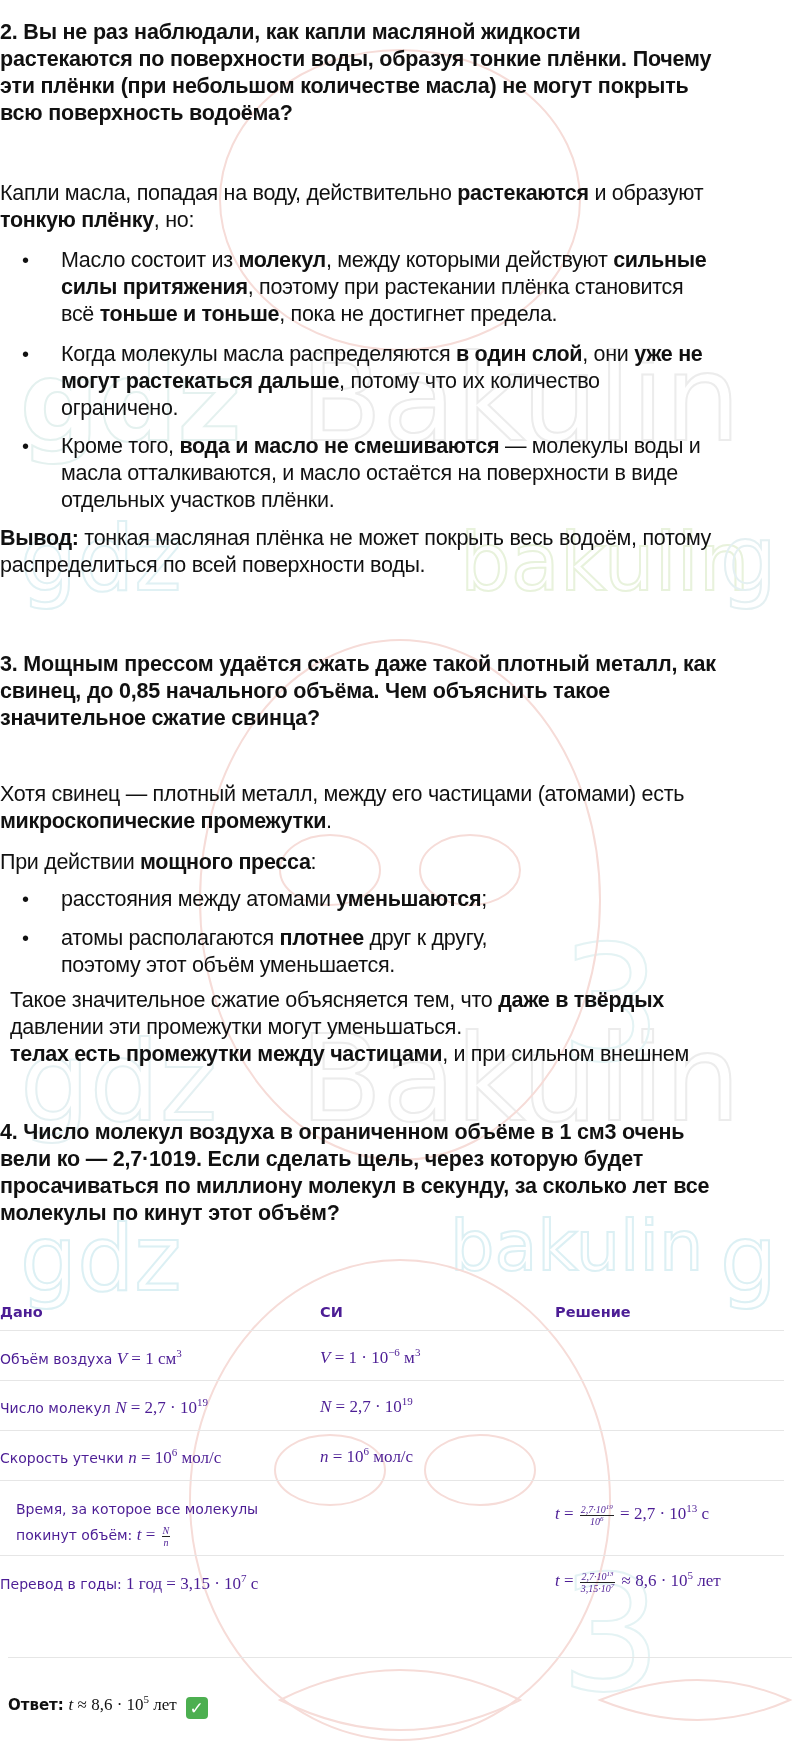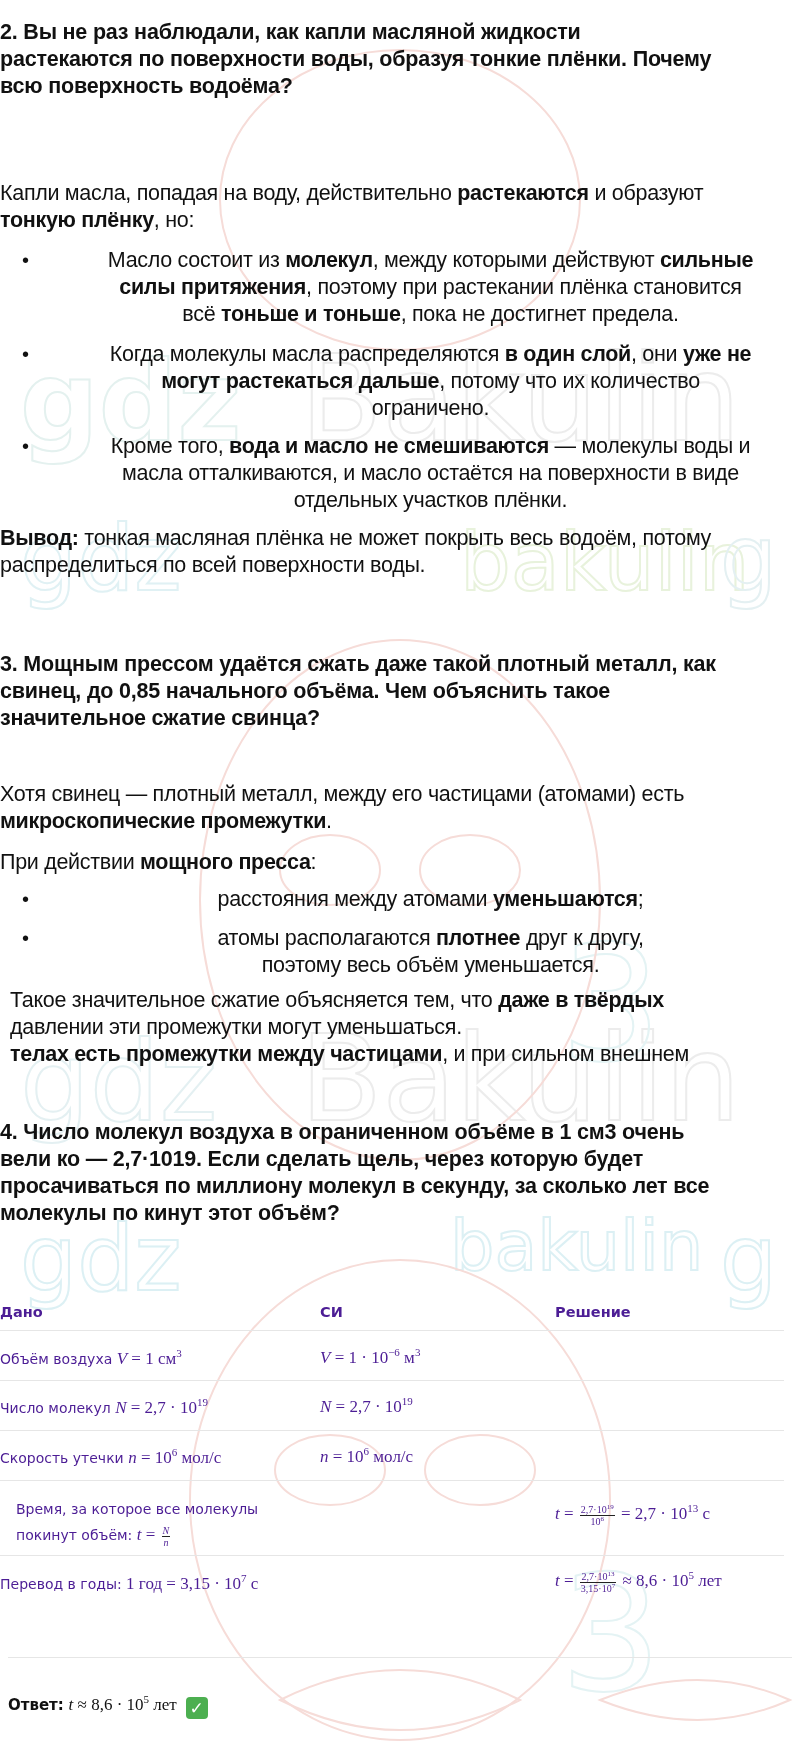--- a/index.html
+++ b/index.html
@@ -38,21 +38,21 @@
       position: absolute;
       left: 0; width: 800px;
       font-size: 21.5px;
       line-height: 27px;
       letter-spacing: -0.3px;
     }
     .bl .dot {
       position: absolute; left: 22px; top: 0;
       font-size: 20px;
     }
-    .bl .txt { display: block; margin-left: 61px; text-align: center; }
+    .bl .txt { display: block; margin-left: 61px; }
     .line { display: block; white-space: nowrap; }
 
     
     .tbl {
       position: absolute;
       left: 0; width: 784px;
       font-family: "DejaVu Sans", sans-serif;
       font-size: 14px;
       color: #4c1d95;
     }
@@ -66,20 +66,21 @@
       height: 1px; background: #e6e6e6;
     }
     .cell { position: absolute; white-space: nowrap; }
     .m { font-family: "Liberation Serif", "DejaVu Serif", serif; font-size: 17px; }
     .mi { font-style: italic; }
     sup { font-size: 11px; vertical-align: 7px; line-height: 0; }
     .frac {
       display: inline-block; vertical-align: middle;
       text-align: center; font-size: 10px; line-height: 11px;
       margin: 0 2px;
+      font-style: italic;
     }
     .frac .num { display: block; border-bottom: 1px solid #222; padding: 0 1px; }
     .frac .den { display: block; padding: 0 1px; }
     .frac sup { font-size: 7px; vertical-align: 4px; }
     .check {
       display: inline-block; width: 22px; height: 22px;
       background: #4caf50; border-radius: 4px;
       color: #fff; font-weight: bold; font-size: 17px;
       text-align: center; line-height: 22px;
       vertical-align: -4px; margin-left: 4px;
@@ -115,20 +116,21 @@
     <path d="M280 1700 Q400 1640 520 1700 Q400 1760 280 1700 Z"></path>
     <path d="M600 1700 Q700 1660 790 1700 Q700 1740 600 1700 Z"></path>
   </g>
 </svg>
 
 <div class="content">
 
   <div class="q" style="top:19px;">
     <span class="line">2. Вы не раз наблюдали, как капли масляной жидкости</span>
     <span class="line">растекаются по поверхности воды, образуя тонкие плёнки. Почему</span>
+    <span class="line">эти плёнки (при небольшом количестве масла) не могут покрыть</span>
     <span class="line">всю поверхность водоёма?</span>
   </div>
 
   <div class="p" style="top:180px;">
     <span class="line"><span>Капли масла, попадая на воду, действительно </span><b>растекаются</b><span> и образуют</span></span>
     <span class="line"><b>тонкую плёнку</b><span>, но:</span></span>
   </div>
 
   <div class="bl" style="top:247px;">
     <span class="dot">•</span>
@@ -181,21 +183,21 @@
     <span class="dot">•</span>
     <span class="txt">
       <span class="line"><span>расстояния между атомами </span><b>уменьшаются</b><span>;</span></span>
     </span>
   </div>
 
   <div class="bl" style="top:925px;">
     <span class="dot">•</span>
     <span class="txt">
       <span class="line"><span>атомы располагаются </span><b>плотнее</b><span> друг к другу,</span></span>
-      <span class="line">поэтому весь объём уменьшается.</span>
+      <span class="line">поэтому этот объём уменьшается.</span>
     </span>
   </div>
 
   <div class="p" style="top:987px;margin-left:10px;">
     <span class="line"><span>Такое значительное сжатие объясняется тем, что </span><b>даже в твёрдых</b></span>
     <span class="line">давлении эти промежутки могут уменьшаться.</span>
     <span class="line"><b>телах есть промежутки между частицами</b><span>, и при сильном внешнем</span></span>
   </div>
 
   <div class="q" style="top:1119px;">

